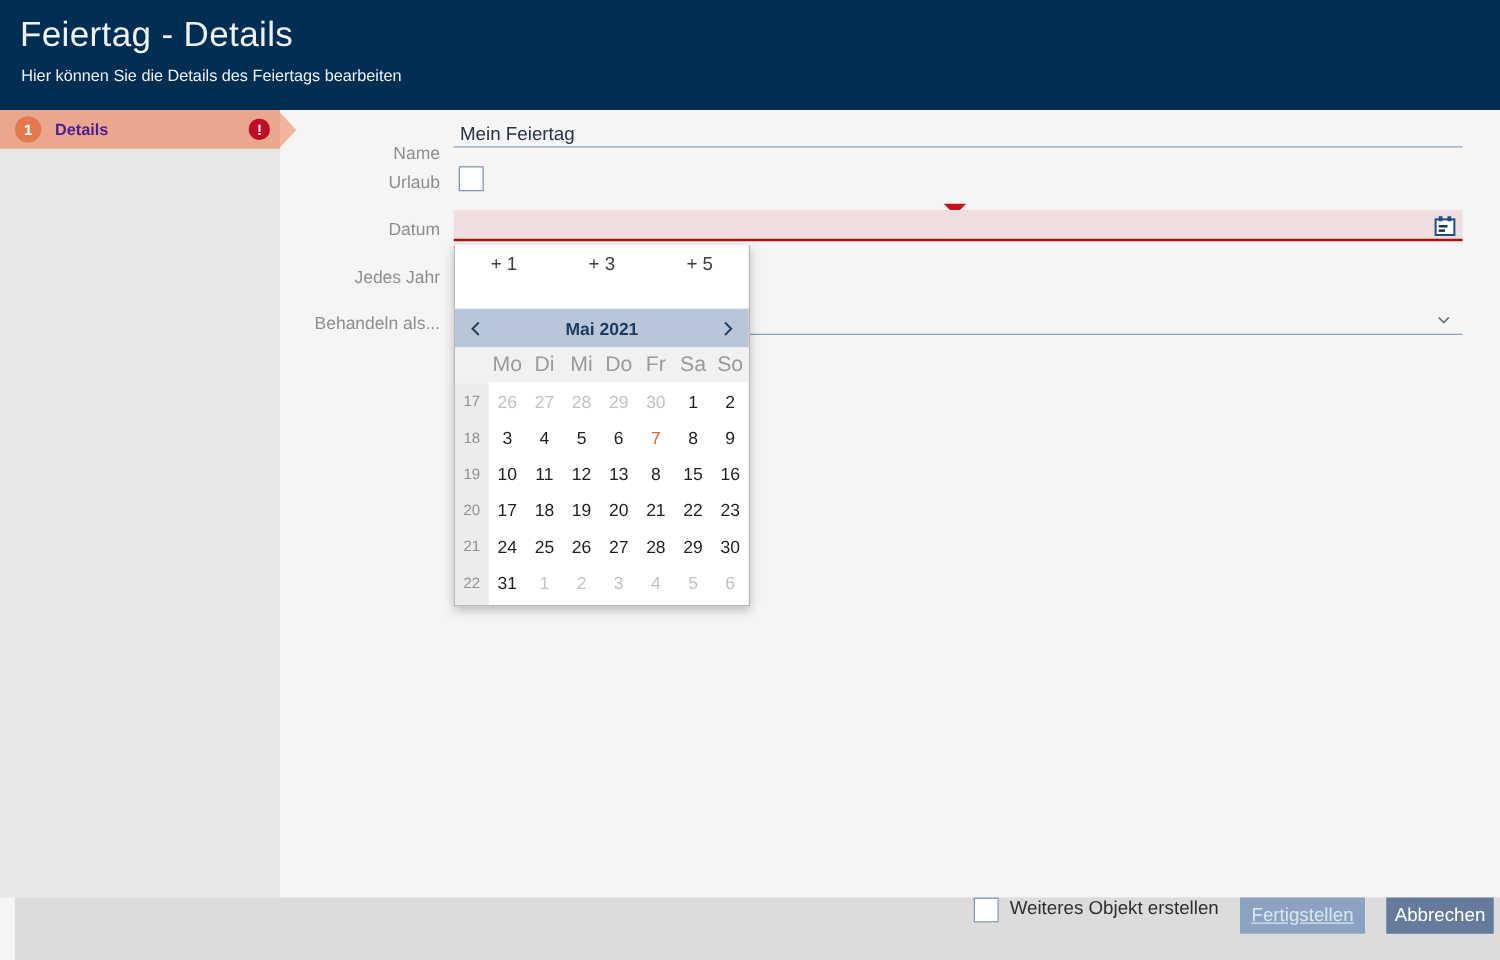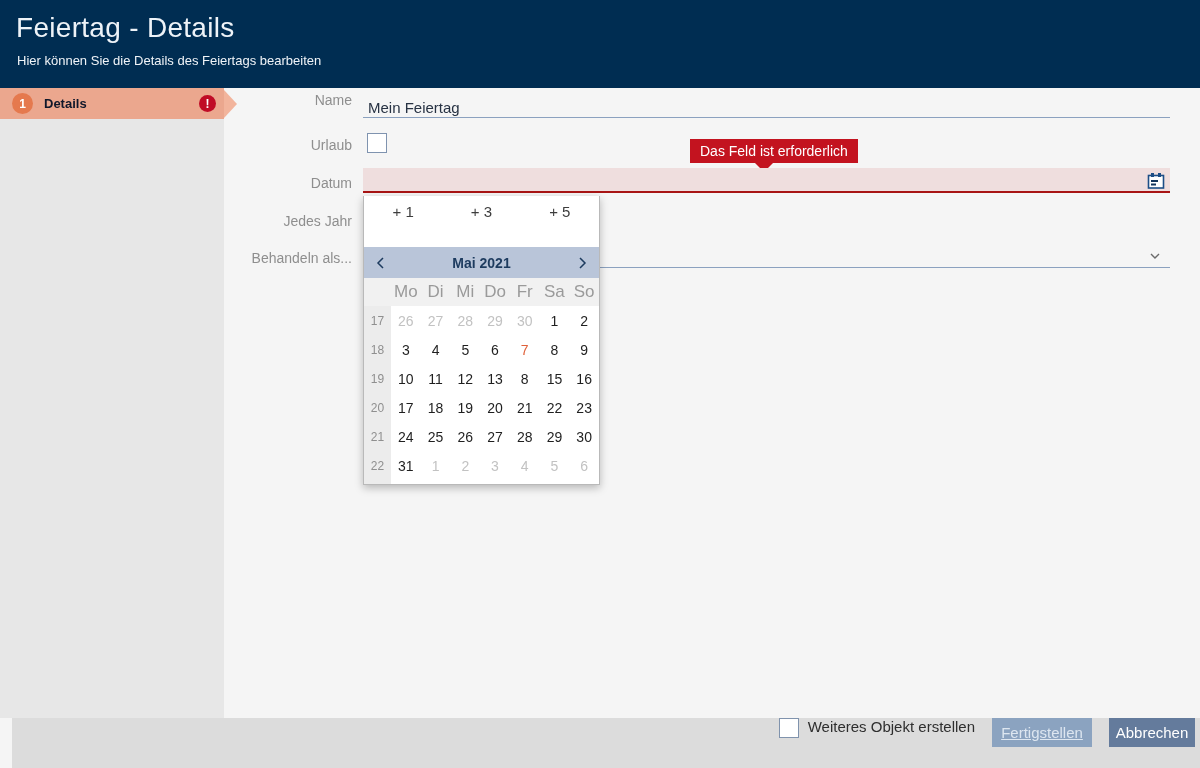--- a/index.html
+++ b/index.html
@@ -9,21 +9,21 @@
 
   
   .header { position:absolute; left:0; top:0; width:1200px; height:88px; background:#002d52; }
   .header h1 { position:absolute; left:16px; top:12px; font-size:28px; font-weight:300; color:#eef3f8; letter-spacing:.3px; }
   .header .sub { position:absolute; left:17px; top:53px; font-size:13px; font-weight:400; color:#f0f4f8; }
 
   
   .sidebar { position:absolute; left:0; top:88px; width:224px; height:630px; background:#e7e7e7; }
   .step { position:absolute; left:0; top:0; width:224px; height:31px; background:#eba78e; }
   .step-circle { position:absolute; left:12px; top:5px; width:21px; height:21px; border-radius:50%; background:#e5794e; color:#fff; font-size:12px; font-weight:bold; display:flex; align-items:center; justify-content:center; }
-  .step-label { position:absolute; left:44px; top:0; height:31px; display:flex; align-items:center; font-size:13px; font-weight:bold; color:#0f172a; }
+  .step-label { position:absolute; left:44px; top:0; height:31px; display:flex; align-items:center; font-size:13px; font-weight:bold; color:#4c1d95; }
   .err-badge { position:absolute; left:199px; top:7px; width:17px; height:17px; border-radius:50%; background:#c00c26; color:#fff; font-size:12px; font-weight:bold; display:flex; align-items:center; justify-content:center; }
   .step-arrow { position:absolute; left:224px; top:2px; width:0; height:0; border-top:14px solid transparent; border-bottom:14px solid transparent; border-left:13px solid #f2b49c; }
 
   
   .flabel { position:absolute; left:212px; width:140px; text-align:right; font-size:14px; color:#8e8e8e; }
   .name-value { position:absolute; left:368px; top:99px; font-size:15px; color:#273243; }
   .underline { position:absolute; left:363px; width:807px; height:1px; background:#8ba1bf; }
   .cb { position:absolute; width:20px; height:20px; background:#fff; border:1px solid #7f93af; }
 
   .tooltip { position:absolute; left:690px; top:139px; height:24px; background:#c3131f; color:#fff; font-size:14px; line-height:24px; padding:0 10px; }
@@ -70,32 +70,31 @@
 
   <div class="sidebar">
     <div class="step">
       <div class="step-circle">1</div>
       <div class="step-label">Details</div>
       <div class="err-badge">!</div>
     </div>
     <div class="step-arrow"></div>
   </div>
 
-  <div class="flabel" style="top:92px;">Name</div>
+  <div class="flabel" style="top:114px;">Name</div>
   <div class="flabel" style="top:137px;">Urlaub</div>
   <div class="flabel" style="top:175px;">Datum</div>
   <div class="flabel" style="top:213px;">Jedes Jahr</div>
   <div class="flabel" style="top:250px;">Behandeln als...</div>
 
   <div class="name-value">Mein Feiertag</div>
   <div class="underline" style="top:117px;"></div>
 
   <div class="cb" style="left:367px; top:133px;"></div>
 
-  <div class="tooltip">Das Feld ist erforderlich</div>
   <div class="tooltip-arrow"></div>
 
   <div class="datum-field"></div>
   <svg class="cal-icon" viewBox="0 0 18 18">
     <rect x="1.5" y="3.5" width="15" height="12.5" fill="#ffffff" stroke="#1d4e86" stroke-width="1.6"></rect>
     <rect x="4" y="1" width="3" height="4" fill="#1d4e86"></rect>
     <rect x="11" y="1" width="3" height="4" fill="#1d4e86"></rect>
     <rect x="4" y="8" width="7" height="2" fill="#12355c"></rect>
     <rect x="4" y="11.5" width="5" height="2" fill="#12355c"></rect>
   </svg>

